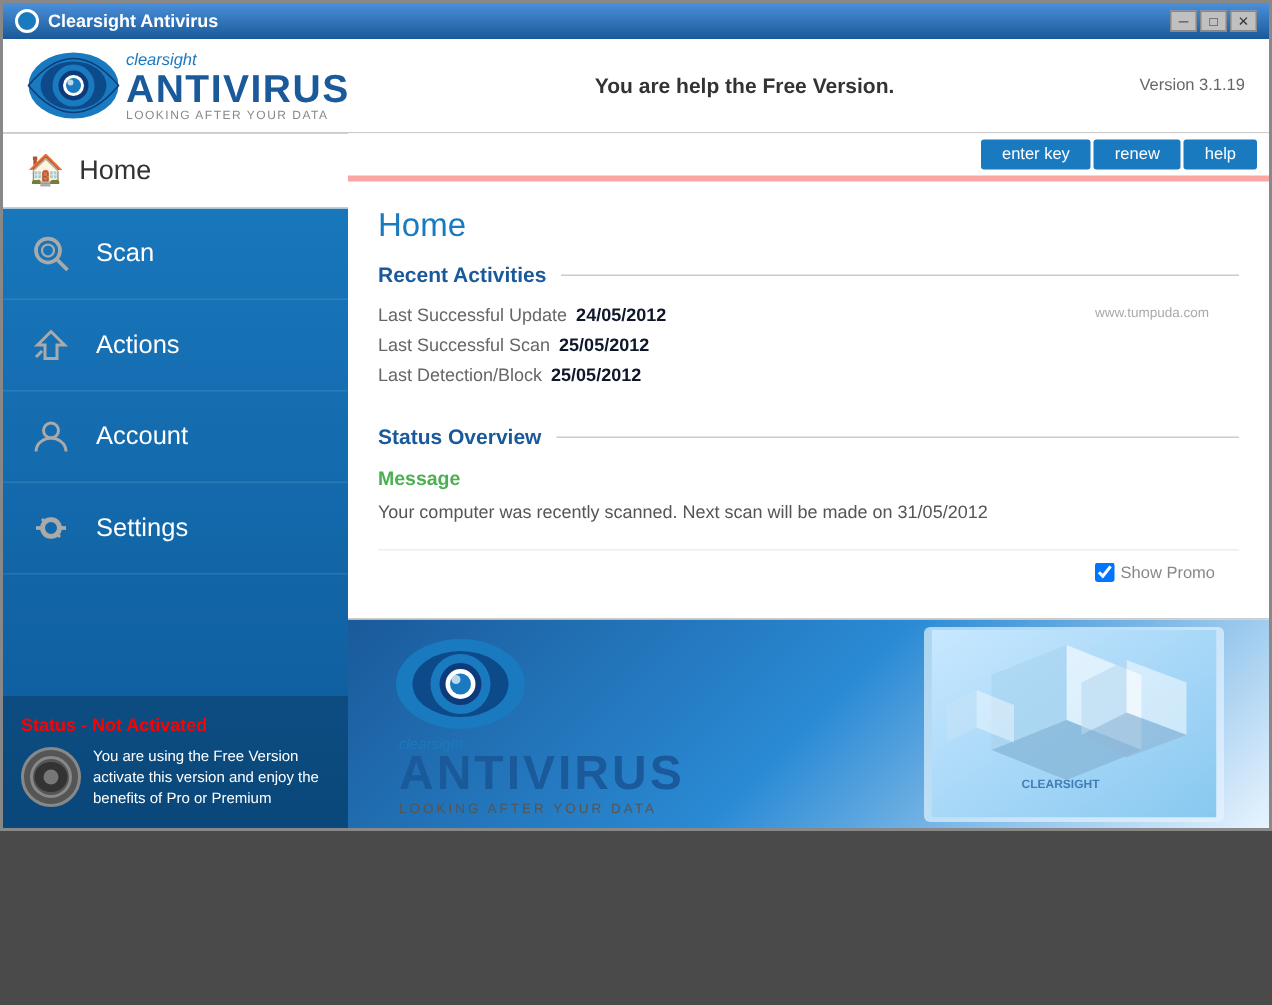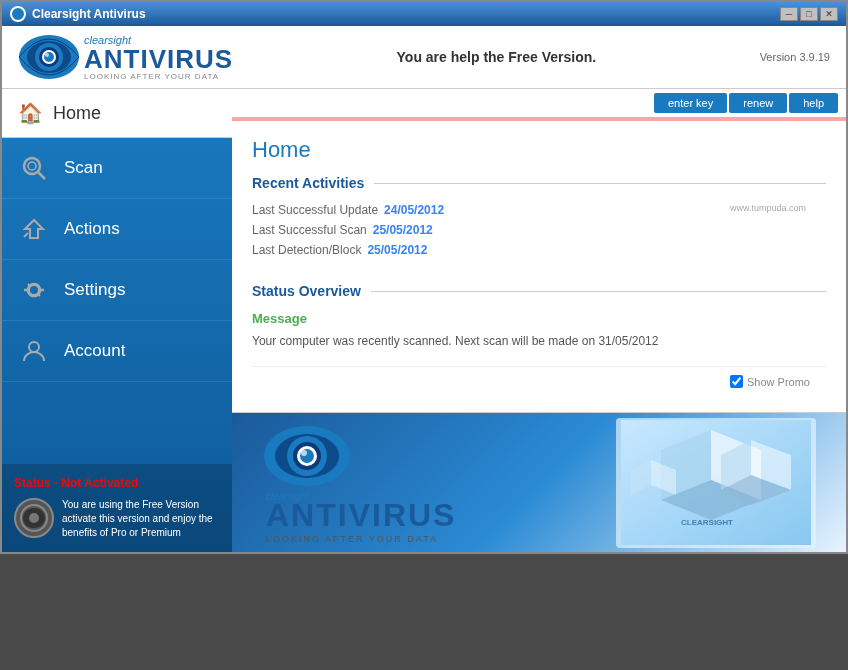--- a/index.html
+++ b/index.html
@@ -51,21 +51,21 @@
     .page-content { padding: 16px 20px; flex: 1; }
     .page-title { font-size: 22px; color: #1a7abf; margin-bottom: 12px; font-weight: normal; }
 
     .section-header { display: flex; align-items: center; margin-bottom: 12px; }
     .section-title { font-size: 14px; font-weight: bold; color: #1a5a9a; white-space: nowrap; margin-right: 10px; }
     .section-line { flex: 1; height: 1px; background: #ccc; }
 
     .recent-activities { margin-bottom: 20px; }
     .activity-row { display: flex; align-items: center; gap: 6px; margin-bottom: 6px; font-size: 12px; color: #555; }
     .activity-label { color: #666; }
-    .activity-value { font-weight: bold; color: #3b82f6; }
+    .activity-value { font-weight: bold; color: #0f172a; }
 
     .scan-now-btn { background: linear-gradient(to bottom, #f5c842, #e8a800); border: 2px solid #c88000; color: #333; font-size: 20px; font-weight: bold; padding: 12px 24px; cursor: pointer; border-radius: 4px; box-shadow: 0 3px 6px rgba(0,0,0,0.3); }
 
     .activities-with-scan { display: flex; justify-content: space-between; align-items: flex-start; }
     .activities-list { flex: 1; }
     .scan-btn-area { display: flex; flex-direction: column; align-items: center; justify-content: center; padding: 0 20px; }
     .watermark { font-size: 9px; color: #aaa; }
 
     .status-overview { margin-bottom: 16px; }
     .message-label { font-size: 13px; font-weight: bold; color: #4CAF50; margin-bottom: 6px; }
@@ -112,21 +112,21 @@
         <circle cx="29" cy="24" r="2" fill="white" opacity="0.7"></circle>
         <path d="M1 26 Q16 8 31 8 Q46 8 61 26 Q46 44 31 44 Q16 44 1 26Z" fill="none" stroke="#0d3a7a" stroke-width="1"></path>
       </svg>
       <div class="logo-text">
         <div class="logo-text-top">clearsight</div>
         <div class="logo-text-main">ANTIVIRUS</div>
         <div class="logo-text-sub">LOOKING AFTER YOUR DATA</div>
       </div>
     </div>
     <div class="header-center">You are help the Free Version.</div>
-    <div class="header-right">Version 3.9.19</div>
+    <div class="header-right">Version 3.1.19</div>
   </div>
 
   <div class="main-layout">
 
     <div class="sidebar">
 
       <div class="nav-home">
         <span class="nav-home-icon">🏠</span>
         <span class="nav-home-label">Home</span>
       </div>
@@ -143,44 +143,44 @@
       </div>
 
       <div class="nav-item">
         <div class="nav-icon">
           <svg width="28" height="28" viewBox="0 0 28 28">
             <path d="M5 14 L14 5 L23 14 L18 14 L18 23 L10 23 L10 14 Z" fill="none" stroke="#aaa" stroke-width="2"></path>
             <path d="M8 18 L4 22" stroke="#aaa" stroke-width="2"></path>
           </svg>
         </div>
         <span class="nav-label">Actions</span>
+      </div>
+
+      <div class="nav-item">
+        <div class="nav-icon">
+          <svg width="28" height="28" viewBox="0 0 28 28">
+            <circle cx="14" cy="10" r="5" fill="none" stroke="#aaa" stroke-width="2"></circle>
+            <path d="M4 24 C4 18 10 15 14 15 C18 15 24 18 24 24" fill="none" stroke="#aaa" stroke-width="2"></path>
+          </svg>
+        </div>
+        <span class="nav-label">Account</span>
       </div>
 
       <div class="nav-item">
         <div class="nav-icon">
           <svg width="28" height="28" viewBox="0 0 28 28">
             <path d="M14 8 A6 6 0 1 1 13.99 8Z" fill="none" stroke="#aaa" stroke-width="2.5"></path>
             <line x1="4" y1="14" x2="8" y2="14" stroke="#aaa" stroke-width="2.5"></line>
             <line x1="20" y1="14" x2="24" y2="14" stroke="#aaa" stroke-width="2.5"></line>
             <line x1="8" y1="8" x2="10" y2="10" stroke="#aaa" stroke-width="2"></line>
             <line x1="18" y1="18" x2="20" y2="20" stroke="#aaa" stroke-width="2"></line>
             <circle cx="14" cy="14" r="5" fill="none" stroke="#aaa" stroke-width="2"></circle>
           </svg>
         </div>
         <span class="nav-label">Settings</span>
-      </div>
-
-      <div class="nav-item">
-        <div class="nav-icon">
-          <svg width="28" height="28" viewBox="0 0 28 28">
-            <circle cx="14" cy="10" r="5" fill="none" stroke="#aaa" stroke-width="2"></circle>
-            <path d="M4 24 C4 18 10 15 14 15 C18 15 24 18 24 24" fill="none" stroke="#aaa" stroke-width="2"></path>
-          </svg>
-        </div>
-        <span class="nav-label">Account</span>
       </div>
 
       <div class="status-area">
         <div class="status-title">Status - Not Activated</div>
         <div class="status-content">
           <div class="status-icon">
             <svg width="30" height="30" viewBox="0 0 30 30">
               <circle cx="15" cy="15" r="13" fill="#555" stroke="#888" stroke-width="2"></circle>
               <path d="M15 5 C8 5 4 10 4 15 C4 20 8 25 15 25 C16 22 15 18 15 15 C15 18 14 22 15 25 C22 25 26 20 26 15 C26 10 22 5 15 5Z" fill="#333"></path>
               <circle cx="15" cy="15" r="5" fill="#777"></circle>

